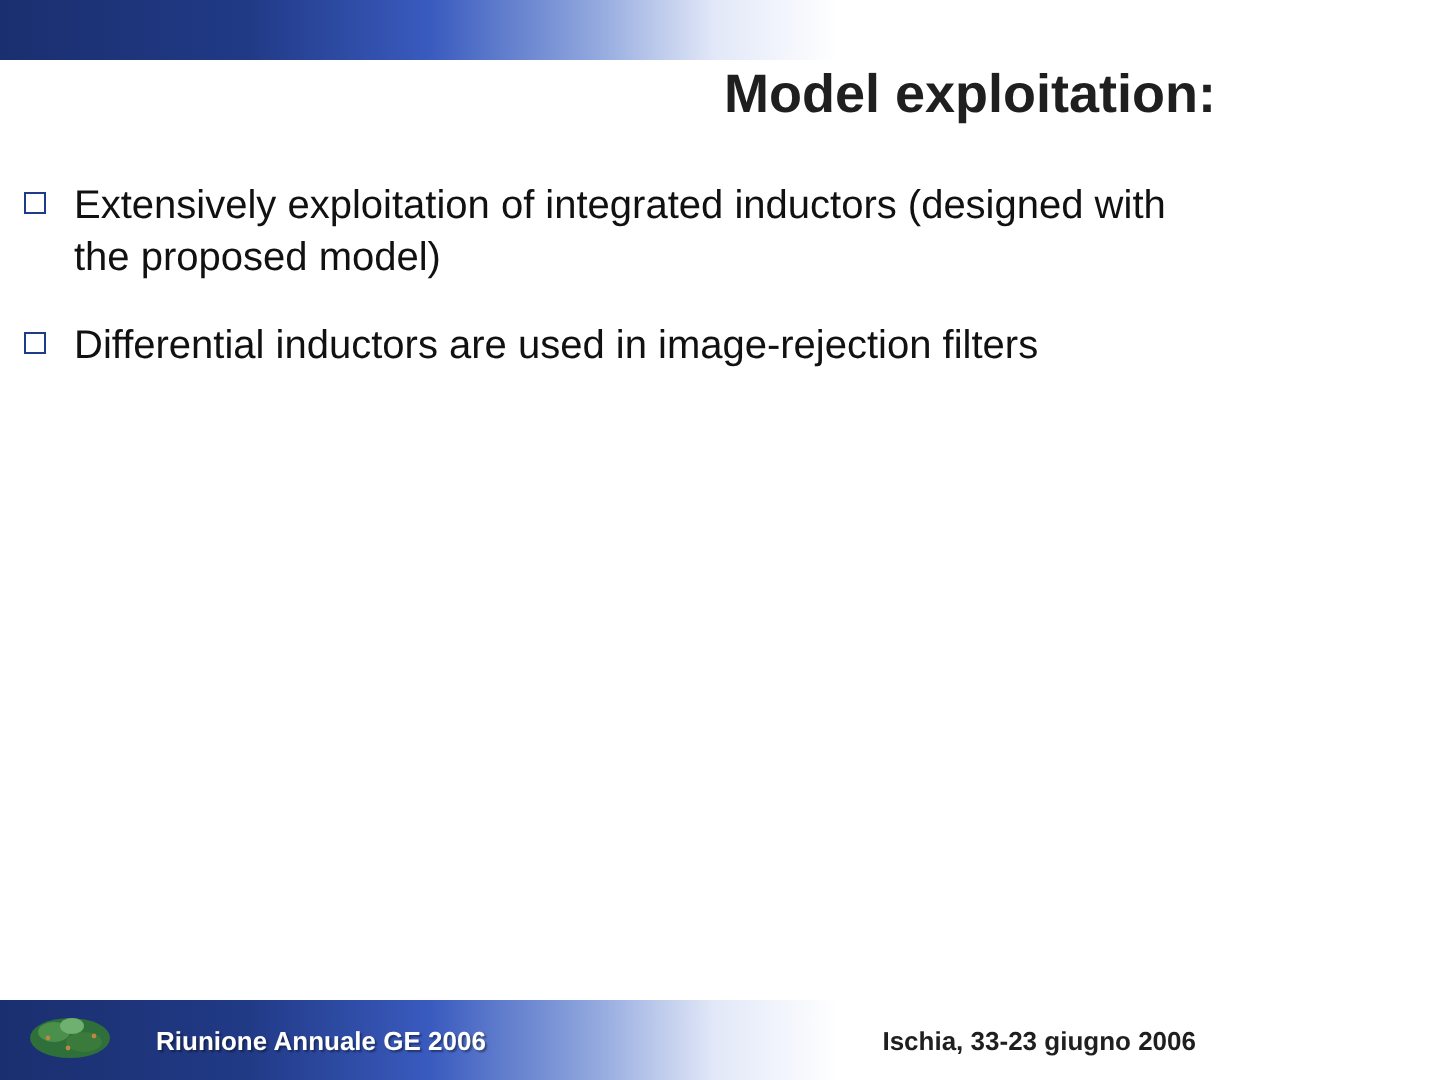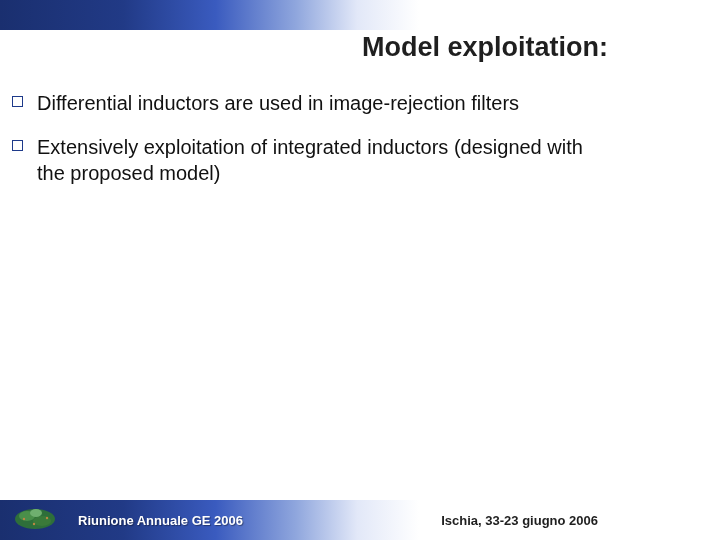--- a/index.html
+++ b/index.html
@@ -118,25 +118,25 @@
 
   <div class="title">
     <div class="main">
       <span>Model exploitation:</span><br>
     </div>
   </div>
 
   <div class="content">
     <div class="bullet">
       <span class="bullet-mark"></span>
-      <span class="bullet-text">Differential inductors are used in image-rejection filters</span>
+      <span class="bullet-text">Extensively exploitation of integrated inductors (designed with the proposed model)</span>
     </div>
     <div class="bullet">
       <span class="bullet-mark"></span>
-      <span class="bullet-text">Extensively exploitation of integrated inductors (designed with the proposed model)</span>
+      <span class="bullet-text">Differential inductors are used in image-rejection filters</span>
     </div>
   </div>
 
   <div class="footer"></div>
 
   <div class="logo">
     <svg viewBox="0 0 46 34">
       <ellipse cx="23" cy="20" rx="20" ry="10" fill="#2e6f3a"></ellipse>
       <ellipse cx="15" cy="17" rx="8" ry="5" fill="#4a8f4a"></ellipse>
       <ellipse cx="30" cy="22" rx="9" ry="5" fill="#3a7a3a"></ellipse>

